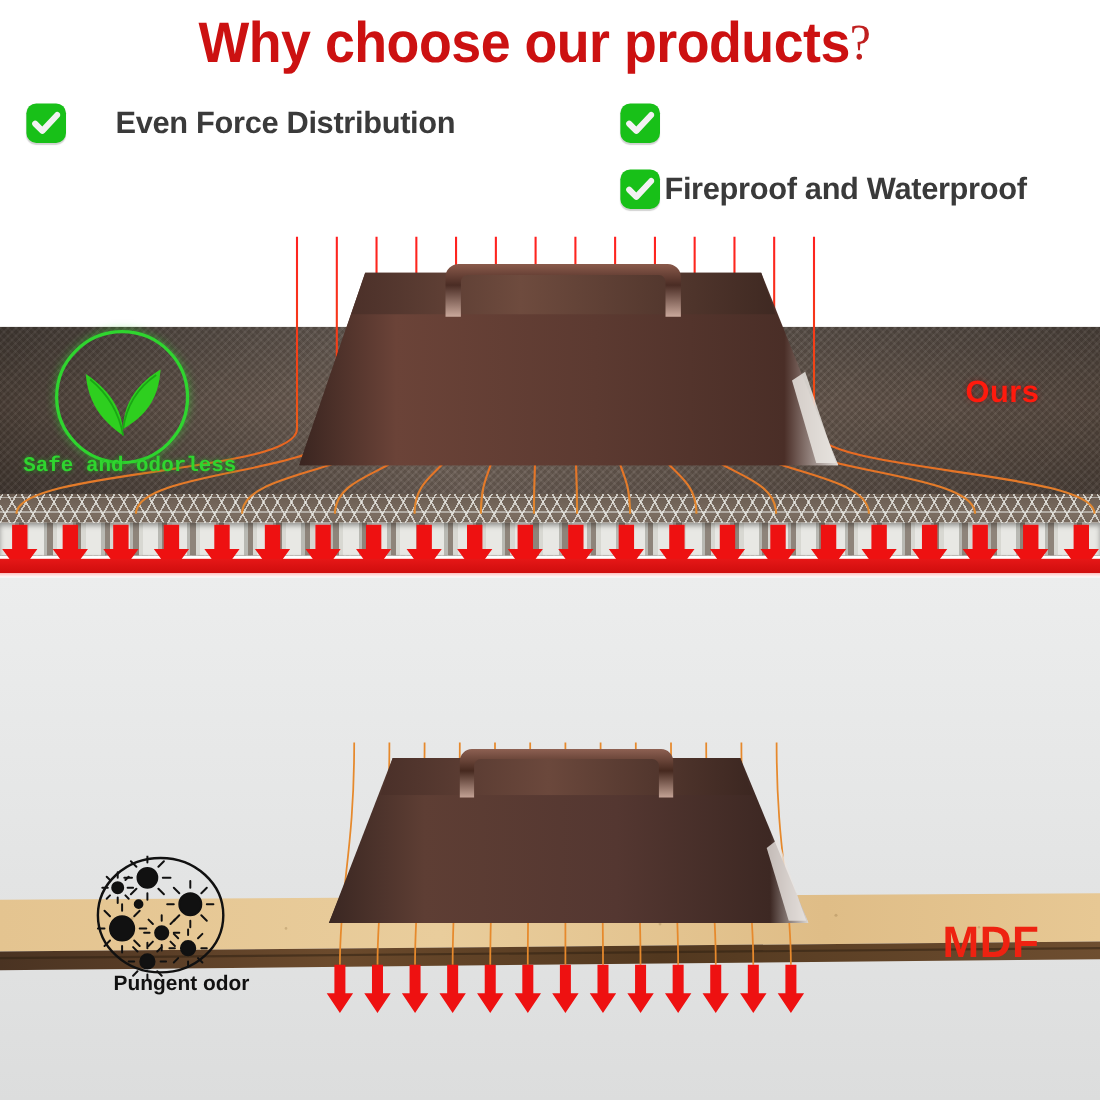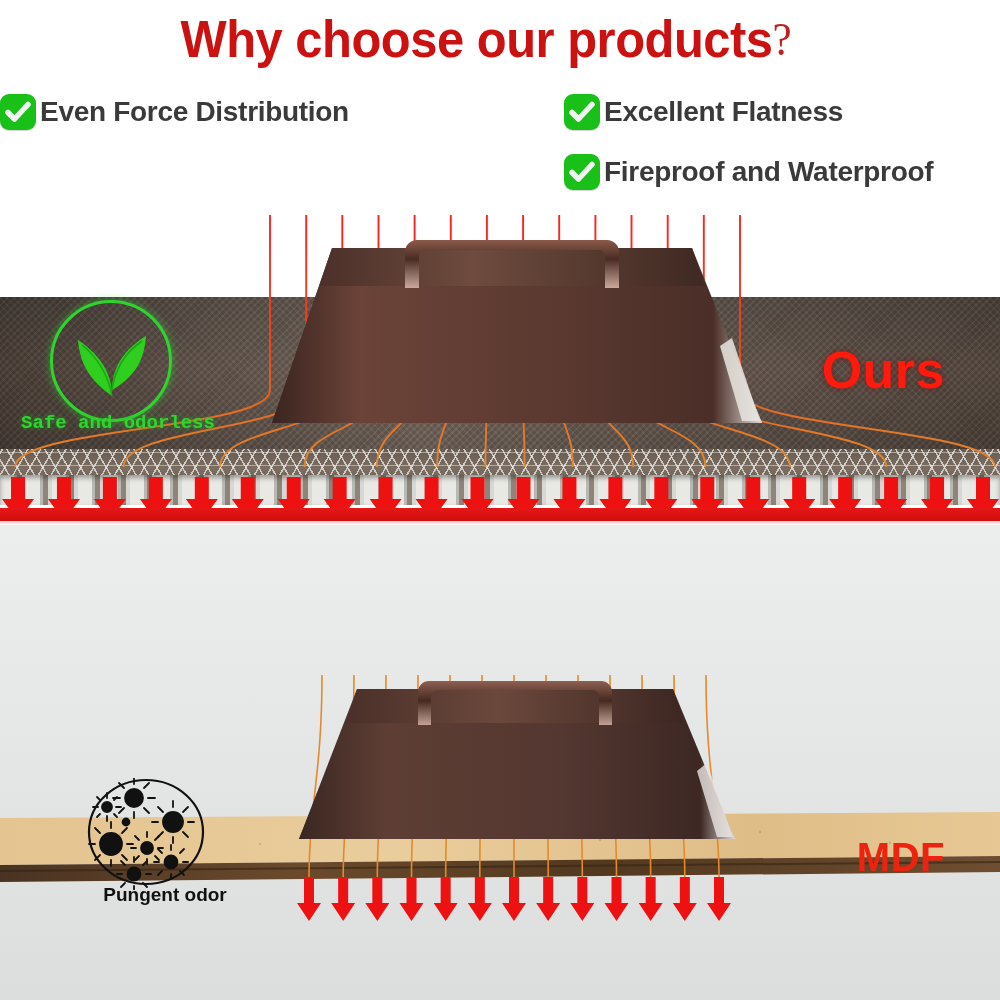--- a/index.html
+++ b/index.html
@@ -19,21 +19,21 @@
                 white-space:nowrap; line-height:1; }
   .title-q { font-size:46px; font-weight:normal; color:#c02020;
              font-family:"Liberation Serif", serif; vertical-align:2px; }
 
   
   .feat-wrap { position:absolute; left:0; top:82px; width:1000px; height:130px; }
   .feat-row { position:absolute; width:1000px; height:52px; display:flex; }
   .feat-row.r1 { top:12px; }
   .feat-row.r2 { top:72px; }
   .feat-cell { display:flex; align-items:center; }
-  .feat-cell.c1 { position:absolute; left:0; }
+  .feat-cell.c1 { position:absolute; left:24px;gap:41px; }
   .feat-cell.c2 { position:absolute; left:564px; }
 
   .chk { width:36px; height:36px; border-radius:9px; background:#18c018;
          position:relative; flex:0 0 auto; box-shadow:0 1px 1px rgba(0,0,0,.18); }
   .chk svg { position:absolute; left:5px; top:6px; }
   .xbx { width:34px; height:34px; border-radius:8px; background:#ec2024;
          position:relative; flex:0 0 auto; box-shadow:0 1px 1px rgba(0,0,0,.18); }
   .xbx svg { position:absolute; left:5px; top:5px; }
 
   .feat-label { font-size:28px; font-weight:bold; color:#3a3a3a;
@@ -68,21 +68,21 @@
   .honey-lower { position:absolute; left:0; bottom:0; width:1000px; height:30px;
       background:repeating-linear-gradient(90deg,
           #e8e8e4 0 14px, #b9b9b3 14px 17px, #8e847a 17px 22px, #d8d8d2 22px 26px);
       box-shadow:inset 0 3px 5px rgba(0,0,0,.35); }
 
   .red-bar { position:absolute; left:0; top:508px; width:1000px; height:13px;
              background:linear-gradient(180deg,#e61717 0%,#cf0d0d 100%); }
   .red-bar-glow { position:absolute; left:0; top:521px; width:1000px; height:4px;
              background:linear-gradient(180deg,rgba(255,180,180,.8),rgba(255,255,255,0)); }
 
-  .ours-tag { position:absolute; right:55px; top:340px; font-size:52px; font-weight:bold;
+  .ours-tag { position:absolute; right:55px; top:340px; font-size:28px; font-weight:bold;
               color:#ff1a0d; font-family:"Liberation Sans Narrow","Liberation Sans",sans-serif;
               text-shadow:0 0 6px rgba(120,0,0,.55); letter-spacing:0.5px; }
 
   
   .eco { position:absolute; left:40px; top:300px; width:150px; height:145px; }
   .eco-circle { position:absolute; left:10px; top:0; width:122px; height:122px;
                 border:3px solid #2fd52f; border-radius:50%;
                 box-shadow:0 0 9px rgba(50,220,50,.55); }
   .eco-text { position:absolute; left:-22px; top:112px; width:200px; text-align:center;
               font-size:19px; font-weight:bold; color:#2fd52f;
@@ -125,21 +125,20 @@
             </svg>
         </span>
         <span class="feat-label">Even Force Distribution</span>
       </div>
       <div class="feat-cell c2">
         <span class="chk">
           <svg width="26" height="24" viewBox="0 0 26 24">
               <path d="M3 12.5 L9.5 19 L23 4.5" stroke="#f2f2f2" stroke-width="5.5" fill="none" stroke-linecap="round" stroke-linejoin="round"></path>
             </svg>
         </span>
-        <span class="feat-label">Excellent Flatness</span>
       </div>
     </div>
     <div class="feat-row r2">
       <div class="feat-cell c2">
         <span class="chk">
           <svg width="26" height="24" viewBox="0 0 26 24">
               <path d="M3 12.5 L9.5 19 L23 4.5" stroke="#f2f2f2" stroke-width="5.5" fill="none" stroke-linecap="round" stroke-linejoin="round"></path>
             </svg>
         </span>
         <span class="feat-label">Fireproof and Waterproof</span>

